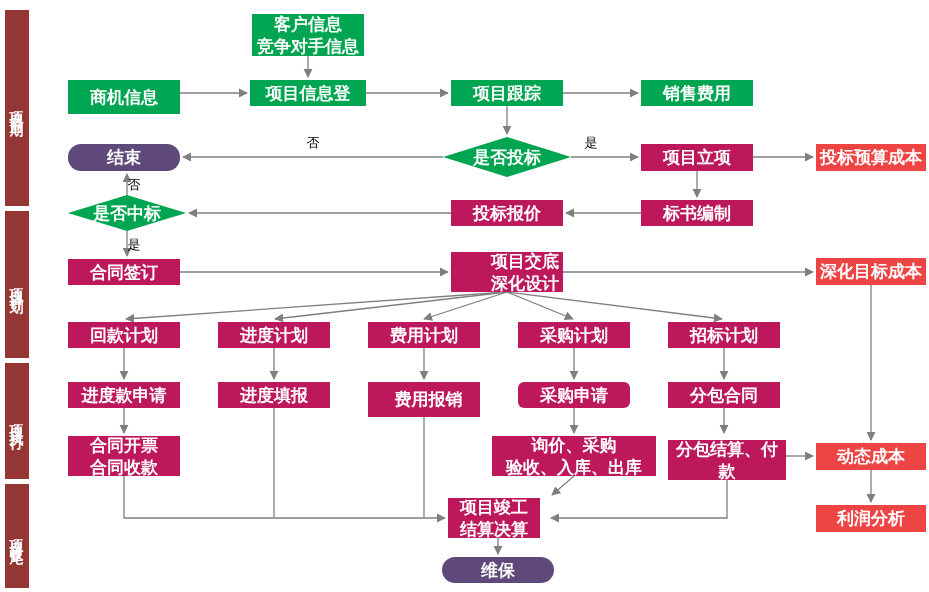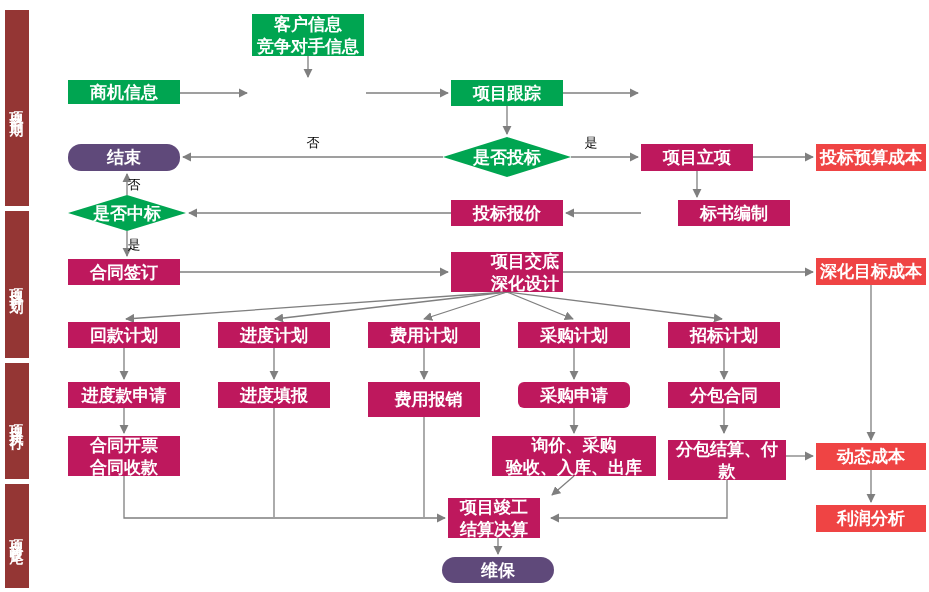--- a/index.html
+++ b/index.html
@@ -91,31 +91,33 @@
     </div>
   <div class="phase" style="top:363px;height:116px;">
       <span>项目执行</span>
     </div>
   <div class="phase" style="top:484px;height:104px;">
       <span>项目收尾</span>
     </div>
 
   <div class="node green" style="left:252px;top:14px;width:112px;height:42px;">客户信息
 竞争对手信息</div>
-  <div class="node green" style="left:68px;top:80px;width:112px;height:24px;">商机信息</div>
+  <div class="node green" style="left:68px;top:80px;width:112px;height:34px;">商机信息</div>
+  <div class="node green" style="left:250px;top:80px;width:116px;height:26px;">项目信息登</div>
   <div class="node green" style="left:451px;top:80px;width:112px;height:26px;">项目跟踪</div>
+  <div class="node green" style="left:641px;top:80px;width:112px;height:26px;">销售费用</div>
 
   <div class="node purple pill" style="left:68px;top:144px;width:112px;height:27px;">结束</div>
   <div class="node green diamond" style="left:443px;top:137px;width:128px;height:40px;">是否投标</div>
   <div class="node blue" style="left:641px;top:144px;width:112px;height:27px;">项目立项</div>
   <div class="node orange" style="left:816px;top:144px;width:110px;height:27px;">投标预算成本</div>
 
   <div class="node green diamond" style="left:68px;top:195px;width:118px;height:36px;">是否中标</div>
   <div class="node blue" style="left:451px;top:200px;width:112px;height:26px;">投标报价</div>
-  <div class="node blue" style="left:641px;top:200px;width:112px;height:26px;margin-left:37px;">标书编制</div>
+  <div class="node blue" style="left:641px;top:200px;width:112px;height:26px;">标书编制</div>
 
   <div class="node blue" style="left:68px;top:259px;width:112px;height:26px;">合同签订</div>
   <div class="node blue" style="left:451px;top:252px;width:112px;height:40px;padding-left:36px;">项目交底
 深化设计</div>
   <div class="node orange" style="left:816px;top:258px;width:110px;height:27px;">深化目标成本</div>
 
   <div class="node blue" style="left:68px;top:322px;width:112px;height:26px;">回款计划</div>
   <div class="node blue" style="left:218px;top:322px;width:112px;height:26px;">进度计划</div>
   <div class="node blue" style="left:368px;top:322px;width:112px;height:26px;">费用计划</div>
   <div class="node blue" style="left:518px;top:322px;width:112px;height:26px;">采购计划</div>

